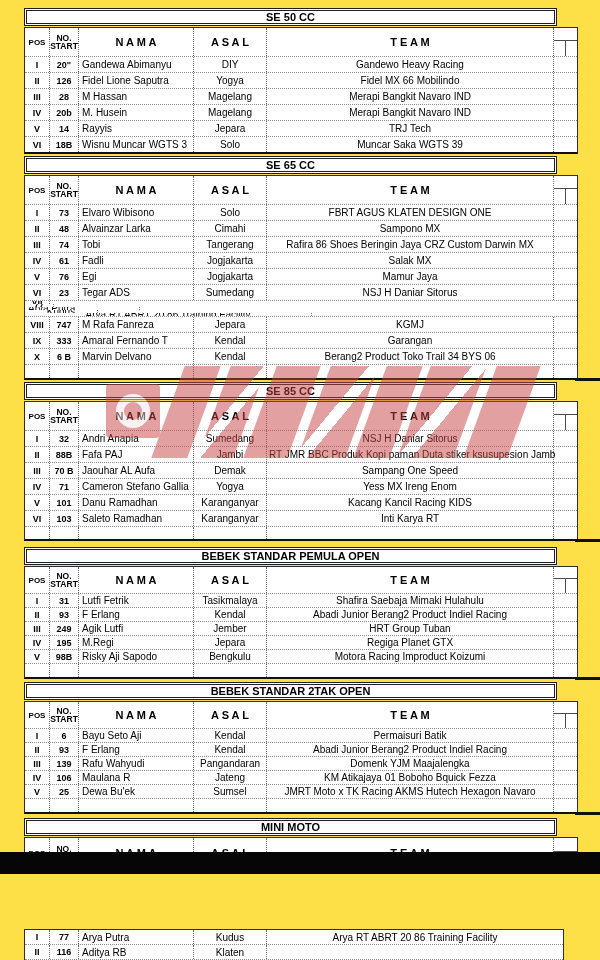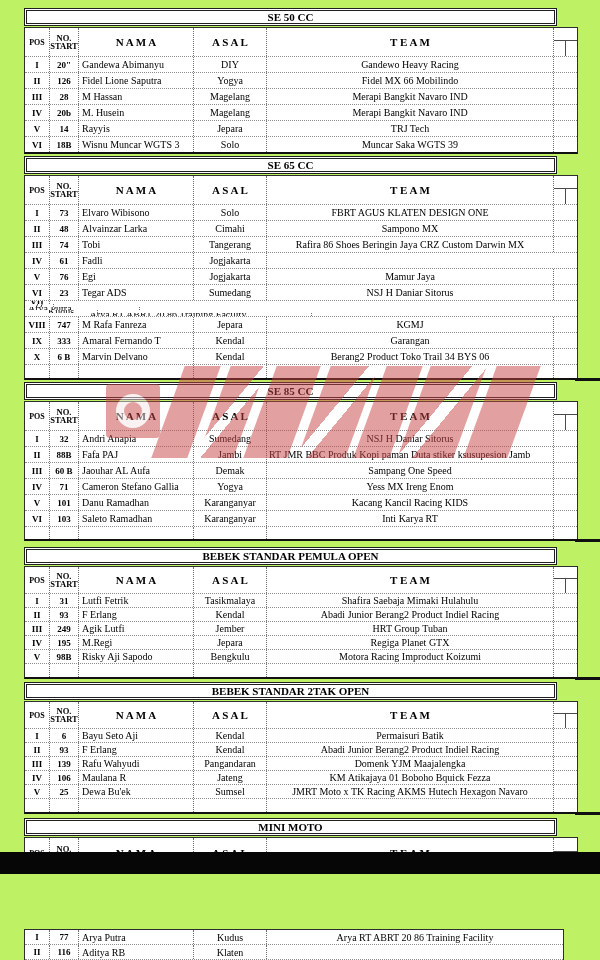--- a/index.html
+++ b/index.html
@@ -1,17 +1,17 @@
 <!DOCTYPE html>
 <html><head>
 <meta charset="utf-8">
 <style>
   html,body{margin:0;padding:0;background:#fff;}
-  .page{position:relative;width:600px;height:960px;background:#bef264;overflow:hidden;
-        font-family:Liberation Serif, serif;color:#000;}
+  .page{position:relative;width:600px;height:960px;background:#fde047;overflow:hidden;
+        font-family:Liberation Sans, sans-serif;color:#000;}
   .content{position:absolute;left:24px;top:0;width:560px;}
   .section{}
   .titlebox{border:1px solid #1f1f1f;padding:1px;width:529px;background:#fff;}
   .titlebox-inner{border:1px solid #1f1f1f;height:12px;line-height:12px;text-align:center;
                   font-weight:bold;font-size:11px;white-space:nowrap;}
   .tbl{margin-top:1px;border-left:1px solid #2e2e2e;border-right:1px solid #2e2e2e;
        border-top:1.5px solid #2e2e2e;border-bottom:2.5px solid #101010;background:#fff;}
   .row{display:flex;border-top:1px dotted #8d8d8d;}
   .row:first-child{border-top:none;}
   .cell{box-sizing:border-box;border-right:1px dotted #6e6e6e;overflow:hidden;white-space:nowrap;
@@ -157,20 +157,21 @@
             <div class="cell c-nama">Tobi</div>
             <div class="cell c-asal">Tangerang</div>
             <div class="cell c-team" style="width: 287px;">Rafira 86 Shoes Beringin Jaya CRZ Custom Darwin MX</div>
             <div class="cell c-extra"></div>
           </div>
           <div class="row" style="height: 15px;">
             <div class="cell c-pos">IV</div>
             <div class="cell c-no">61</div>
             <div class="cell c-nama">Fadli</div>
             <div class="cell c-asal">Jogjakarta</div>
+            <div class="cell c-team" style="width: 287px;">Salak MX</div>
             <div class="cell c-extra"></div>
           </div>
           <div class="row" style="height: 15px;">
             <div class="cell c-pos">V</div>
             <div class="cell c-no">76</div>
             <div class="cell c-nama">Egi</div>
             <div class="cell c-asal">Jogjakarta</div>
             <div class="cell c-team" style="width: 287px;">Mamur Jaya</div>
             <div class="cell c-extra"></div>
           </div>
@@ -254,21 +255,21 @@
           <div class="row" style="height: 15px;">
             <div class="cell c-pos">II</div>
             <div class="cell c-no">88B</div>
             <div class="cell c-nama">Fafa PAJ</div>
             <div class="cell c-asal">Jambi</div>
             <div class="cell c-team team-left" style="width: 287px; text-align: right;">RT JMR BBC Produk Kopi paman Duta stiker ksusupesion Jamb</div>
             <div class="cell c-extra"></div>
           </div>
           <div class="row" style="height: 15px;">
             <div class="cell c-pos">III</div>
-            <div class="cell c-no">60 B</div>
+            <div class="cell c-no">70 B</div>
             <div class="cell c-nama">Jaouhar AL Aufa</div>
             <div class="cell c-asal">Demak</div>
             <div class="cell c-team" style="width: 287px;">Sampang One Speed</div>
             <div class="cell c-extra"></div>
           </div>
           <div class="row" style="height: 15px;">
             <div class="cell c-pos">IV</div>
             <div class="cell c-no">71</div>
             <div class="cell c-nama">Cameron Stefano Gallia</div>
             <div class="cell c-asal">Yogya</div>

